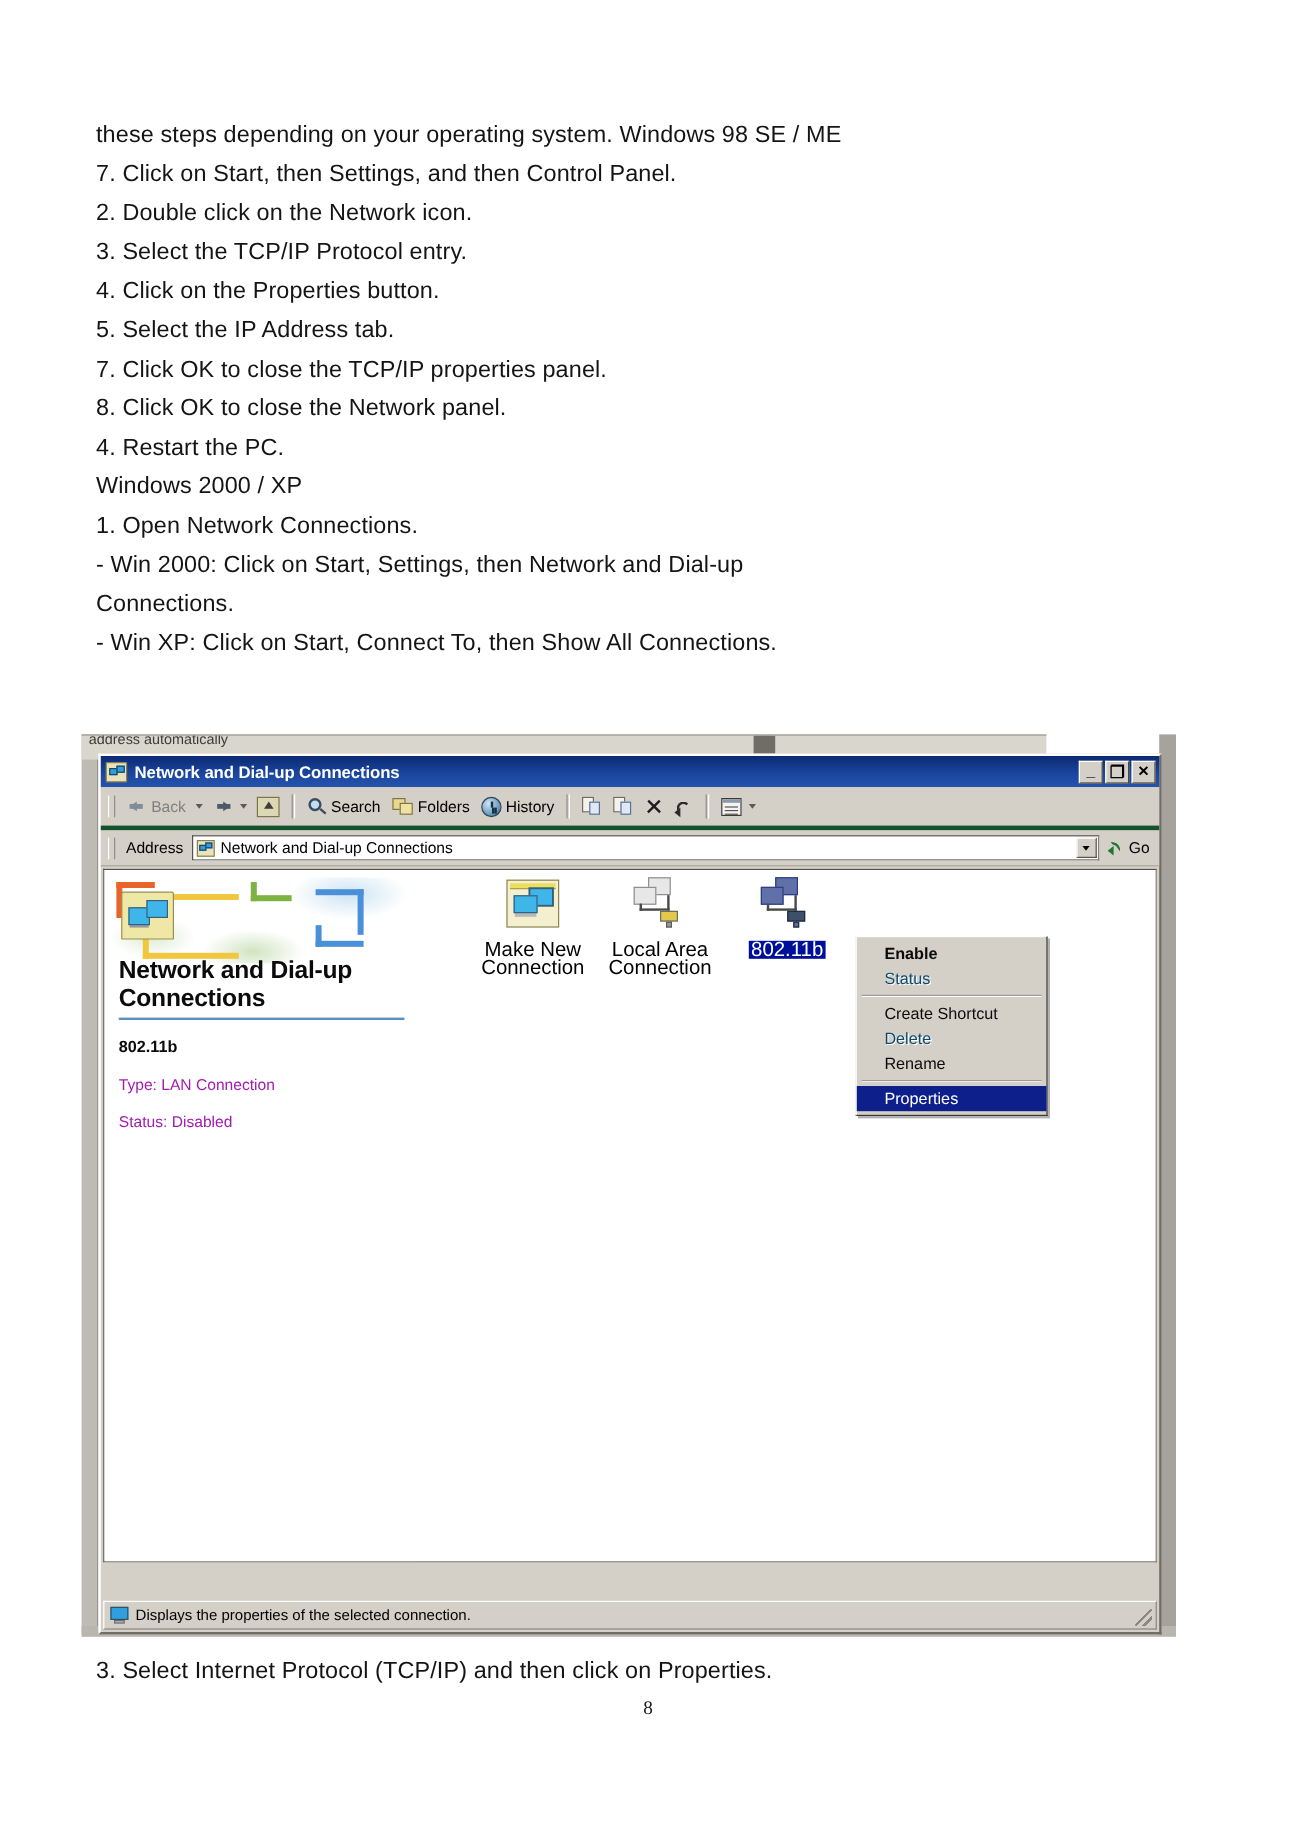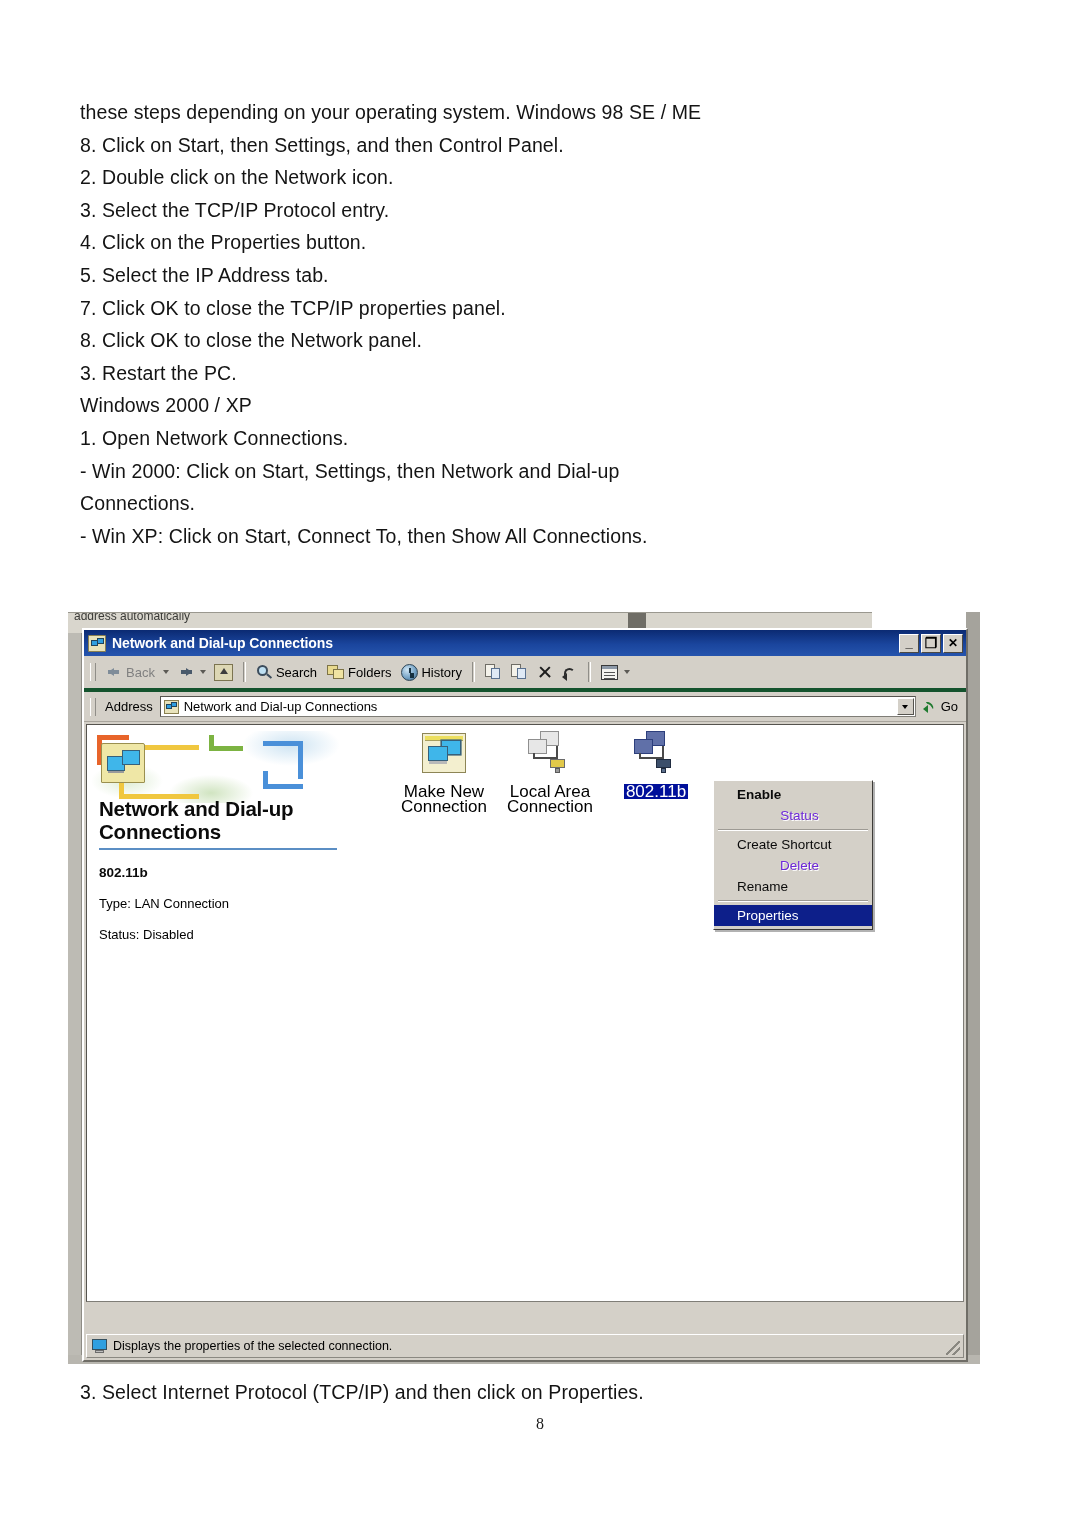--- a/index.html
+++ b/index.html
@@ -557,21 +557,21 @@
   }
   .det-title {
     font-size: 13.5px;
     font-weight: bold;
     margin-bottom: 16px;
     color: #0b0b0b;
   }
   .det-line {
     font-size: 13px;
     margin-bottom: 16px;
-    color: #000000;
+    color: #a21caf;
   }
   .det-line.last { line-height: 17px; margin-bottom: 0; }
 
   
   .iconpane {
     position: absolute;
     left: 262px; top: 0;
     right: 0; bottom: 0;
   }
   .conn-icon {
@@ -658,21 +658,21 @@
     z-index: 20;
   }
   .ctx-item {
     padding: 3px 10px 3px 23px;
     font-size: 13.5px;
     color: #0b0b0b;
     white-space: nowrap;
     cursor: default;
   }
   .ctx-item.bold { font-weight: bold; }
-  .ctx-item.disabled { color: #6d28d9; text-shadow: 1px 1px 0 #ffffff; text-align: center; }
+  .ctx-item.disabled { color: #0c4a6e; text-shadow: 1px 1px 0 #ffffff; }
   .ctx-item.highlight { background: #0d1f8a; color: #ffffff; }
   .ctx-sep {
     height: 1px;
     margin: 3px 4px;
     background: #9d9a94;
     border-bottom: 1px solid #ffffff;
   }
 
   
   .statusbar {
@@ -705,28 +705,28 @@
     background:
       linear-gradient(135deg, transparent 45%, #8a8881 45%, #8a8881 55%, transparent 55%),
       linear-gradient(135deg, transparent 70%, #8a8881 70%, #8a8881 80%, transparent 80%);
   }
 </style>
 </head>
 <body>
 
 <div class="doc-text">
   <div class="doc-line">these steps depending on your operating system. Windows 98 SE / ME</div>
-  <div class="doc-line">8. Click on Start, then Settings, and then Control Panel.</div>
+  <div class="doc-line">7. Click on Start, then Settings, and then Control Panel.</div>
   <div class="doc-line">2. Double click on the Network icon.</div>
   <div class="doc-line">3. Select the TCP/IP Protocol entry.</div>
   <div class="doc-line">4. Click on the Properties button.</div>
   <div class="doc-line">5. Select the IP Address tab.</div>
   <div class="doc-line">7. Click OK to close the TCP/IP properties panel.</div>
   <div class="doc-line">8. Click OK to close the Network panel.</div>
-  <div class="doc-line">3. Restart the PC.</div>
+  <div class="doc-line">4. Restart the PC.</div>
   <div class="doc-line">Windows 2000 / XP</div>
   <div class="doc-line">1. Open Network Connections.</div>
   <div class="doc-line">- Win 2000: Click on Start, Settings, then Network and Dial-up</div>
   <div class="doc-line">Connections.</div>
   <div class="doc-line">- Win XP: Click on Start, Connect To, then Show All Connections.</div>
 </div>
 
 <div class="bg-strip-left"></div>
 <div class="bg-strip-right"></div>
 <div class="bg-strip-bottom"></div>

